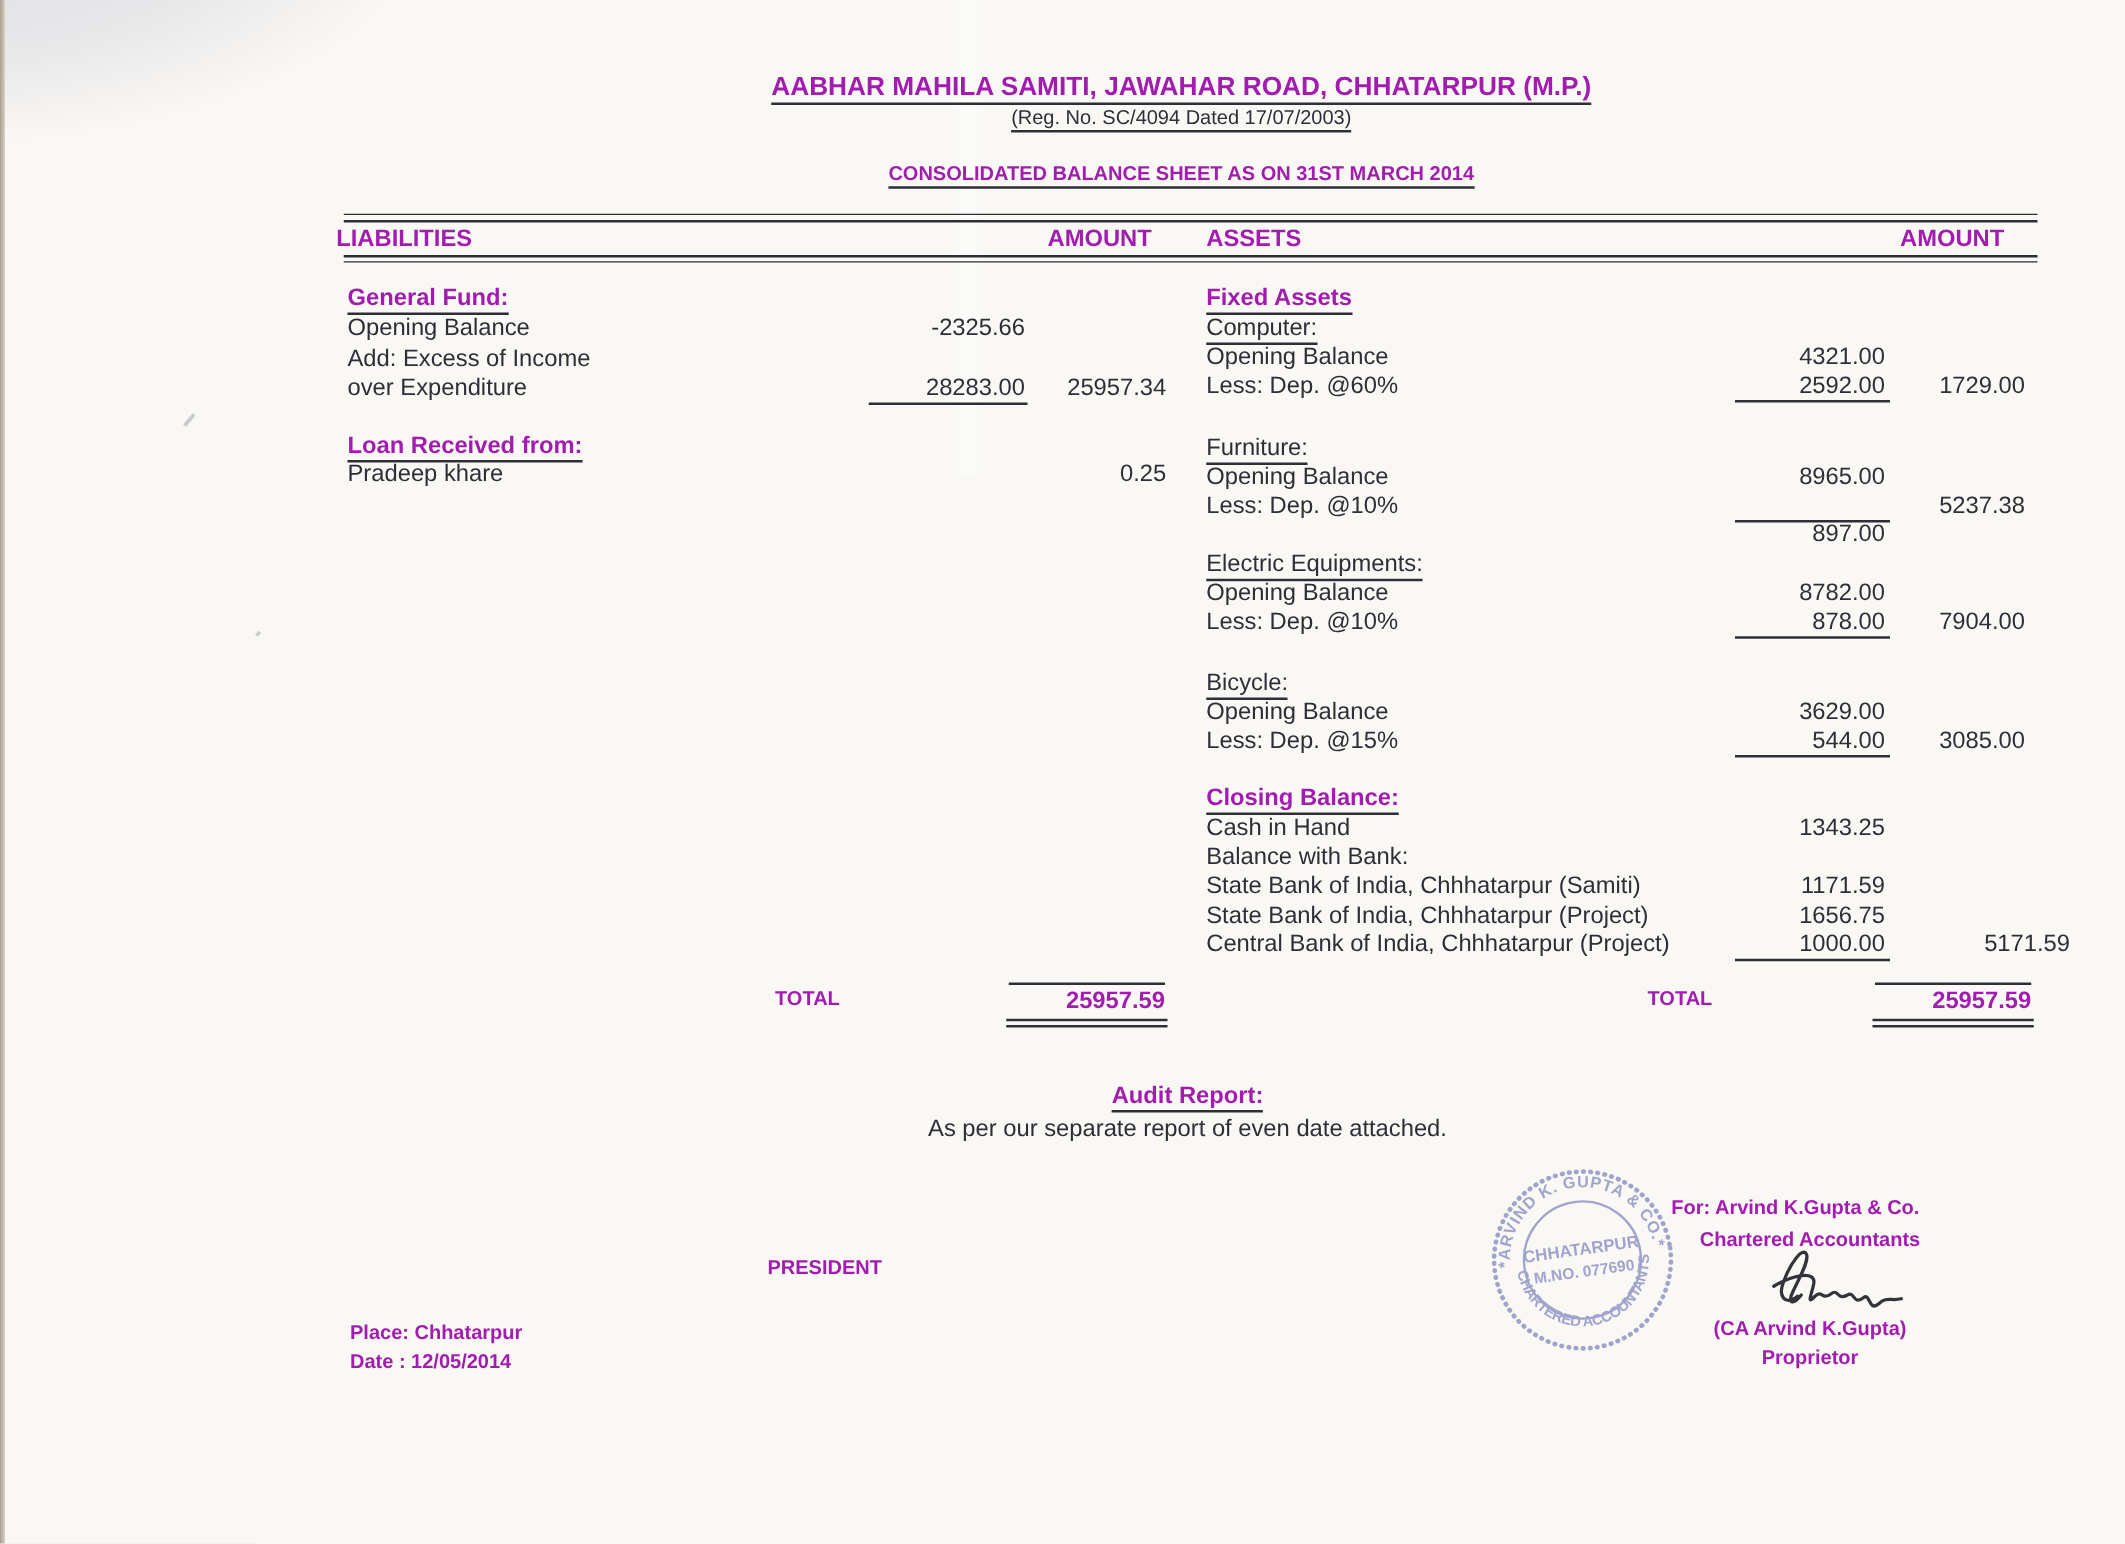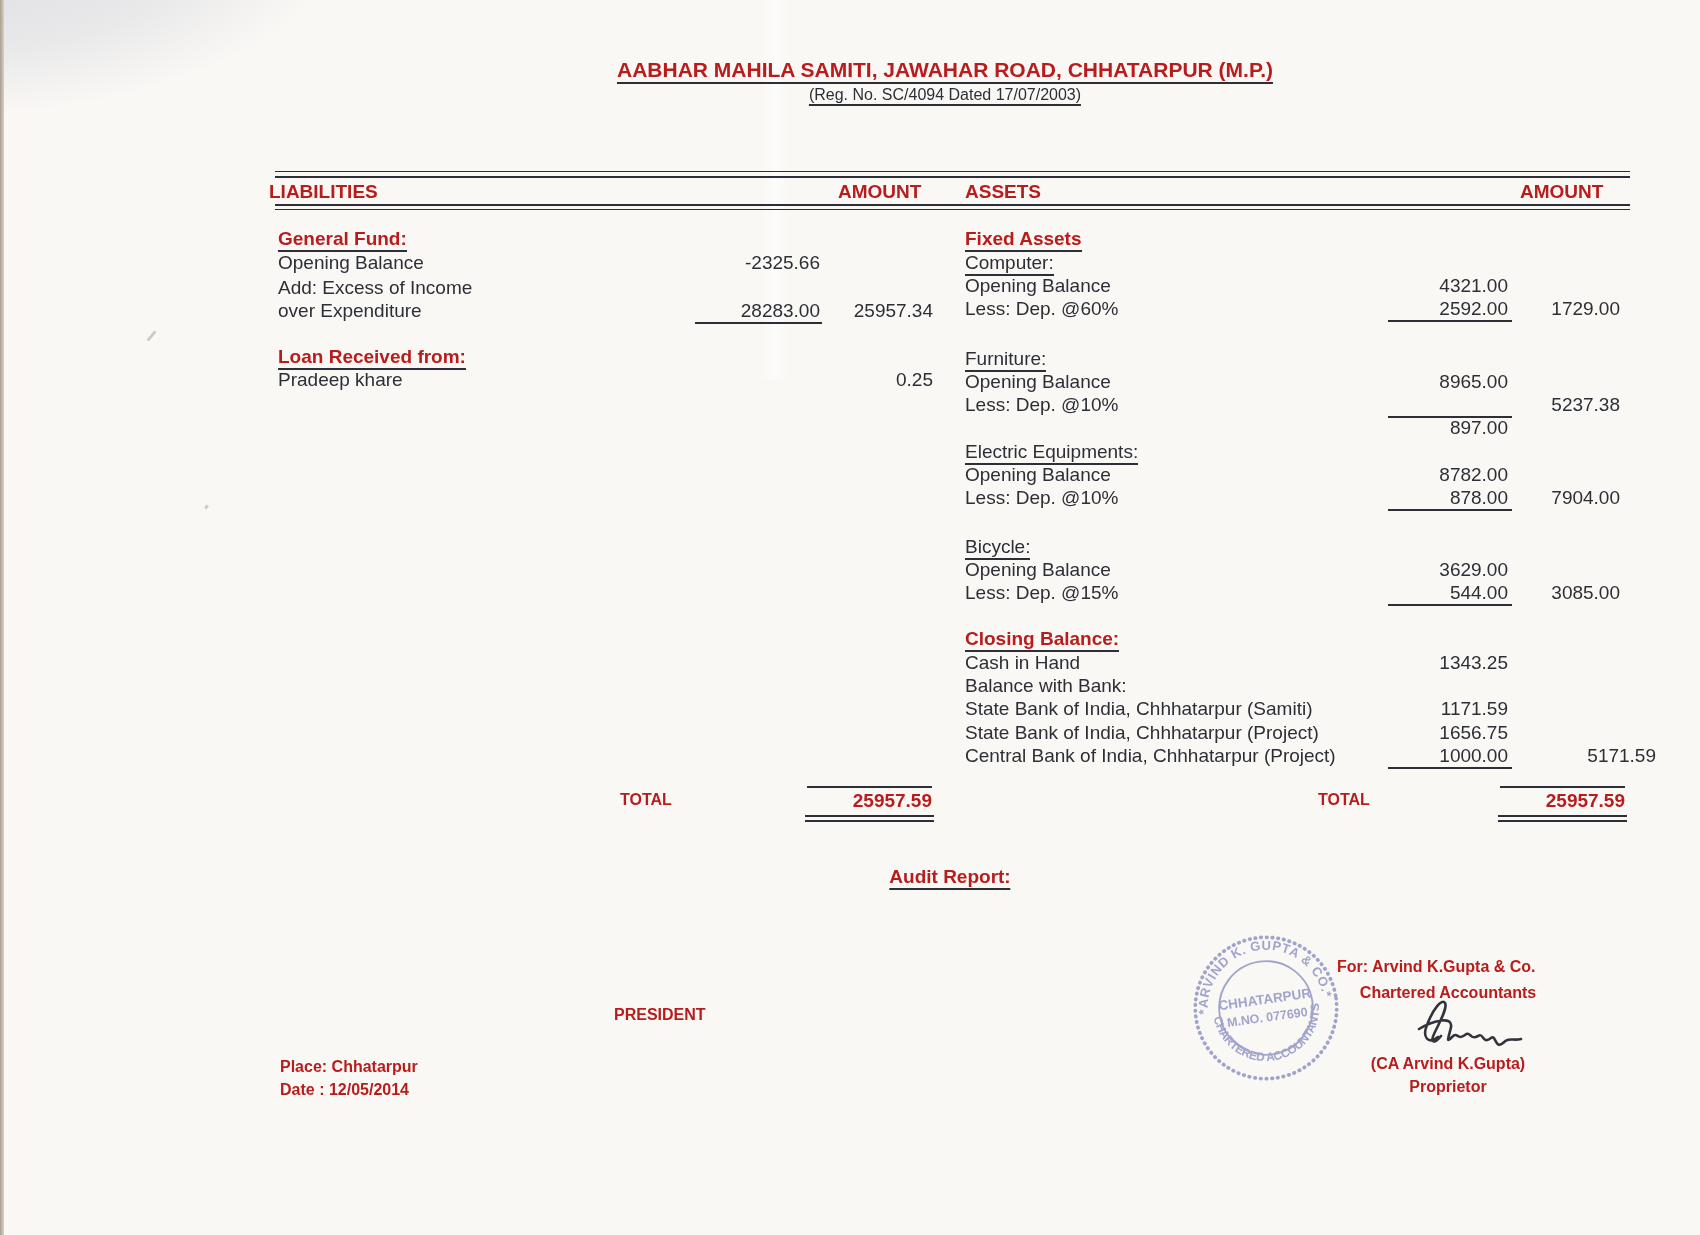--- a/index.html
+++ b/index.html
@@ -10,21 +10,21 @@
   }
   .edge{position:absolute;left:0;top:0;width:4px;height:100%;
     background:linear-gradient(to right,#a89f90,#d8d2c6);}
   .corner{position:absolute;left:0;top:0;width:560px;height:240px;
     background:radial-gradient(ellipse 560px 260px at -60px -70px,
       #dddce2 0%, #e7e6e8 42%, rgba(249,248,245,0) 72%);}
   .band{position:absolute;left:760px;top:0;width:30px;height:380px;
     background:linear-gradient(to right,rgba(255,255,255,0),rgba(255,255,255,.55),rgba(255,255,255,0));}
   .speck{position:absolute;width:3px;height:12px;background:rgba(120,120,130,.35);transform:rotate(40deg);}
   .t{position:absolute;font-size:19px;line-height:1.15;white-space:nowrap;color:#2e2e37;}
-  .b{font-weight:700;color:#b91c1c;}
+  .b{font-weight:700;color:#a21caf;}
   .f20{font-size:16px;}
   .f21{font-size:21px;}
   .ub{border-bottom:2px solid #2e2e37;padding-bottom:1px;}
   .c{transform:translateX(-50%);}
   .amt{width:140px;text-align:right;}
   .rule{position:absolute;border-top:2px solid #2e2e37;height:0;}
   .thin{border-top-width:1px;}
   .stamp{position:absolute;left:1188px;top:930px;width:156px;height:156px;
     transform:rotate(-8deg);opacity:.82;}
   .stamp text{fill:#8d92c5;font-family:"Liberation Sans",sans-serif;font-weight:700;}
@@ -36,20 +36,21 @@
 
 <div class="page">
   <div class="corner"></div>
   <div class="edge"></div>
   <div class="band"></div>
   <div class="speck" style="left:150px;top:330px;"></div>
   <div class="speck" style="left:205px;top:505px;height:4px;"></div>
 
   <div class="t b f21 c" style="left:945px;top:58px;"><span class="ub">AABHAR MAHILA SAMITI, JAWAHAR ROAD, CHHATARPUR (M.P.)</span></div>
   <div class="t f20 c" style="left:945px;top:86px;"><span class="ub">(Reg. No. SC/4094 Dated 17/07/2003)</span></div>
+  <div class="t b f20 c" style="left:945px;top:131px;"><span class="ub">CONSOLIDATED BALANCE SHEET AS ON 31ST MARCH 2014</span></div>
 
   <div class="rule thin" style="left:275px;top:171px;width:1355px;"></div>
   <div class="rule" style="left:275px;top:176px;width:1355px;"></div>
   <div class="rule" style="left:275px;top:204px;width:1355px;"></div>
   <div class="rule thin" style="left:275px;top:209px;width:1355px;"></div>
 
   <div class="t b" style="left:269px;top:181px;text-align:center;">LIABILITIES</div>
   <div class="t b" style="left:838px;top:181px;">AMOUNT</div>
   <div class="t b" style="left:965px;top:181px;">ASSETS</div>
   <div class="t b" style="left:1520px;top:181px;">AMOUNT</div>
@@ -120,20 +121,21 @@
   <div class="rule" style="left:805px;top:815px;width:129px;"></div>
   <div class="rule" style="left:805px;top:820px;width:129px;"></div>
 
   <div class="t b f20" style="left:1318px;top:791px;">TOTAL</div>
   <div class="rule" style="left:1500px;top:786px;width:125px;"></div>
   <div class="t b amt" style="left:1485px;top:790px;">25957.59</div>
   <div class="rule" style="left:1498px;top:815px;width:129px;"></div>
   <div class="rule" style="left:1498px;top:820px;width:129px;"></div>
 
   <div class="t b c" style="left:950px;top:866px;"><span class="ub">Audit Report:</span></div>
+  <div class="t c" style="left:950px;top:893px;">As per our separate report of even date attached.</div>
 
   <div class="t b f20" style="left:614px;top:1006px;">PRESIDENT</div>
   <div class="t b f20" style="left:280px;top:1058px;">Place: Chhatarpur</div>
   <div class="t b f20" style="left:280px;top:1081px;">Date : 12/05/2014</div>
 
   <div class="t b f20" style="left:1337px;top:958px;">For: Arvind K.Gupta &amp; Co.</div>
   <div class="t b f20 c" style="left:1448px;top:984px;">Chartered Accountants</div>
   <div class="t b f20 c" style="left:1448px;top:1055px;">(CA Arvind K.Gupta)</div>
   <div class="t b f20 c" style="left:1448px;top:1078px;">Proprietor</div>
 

